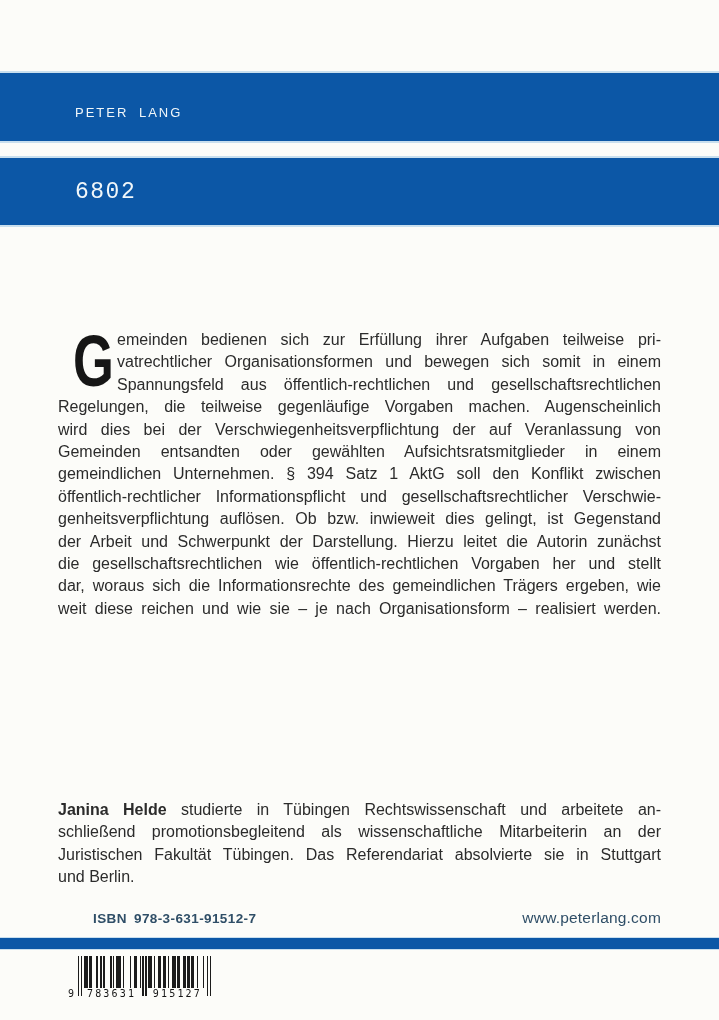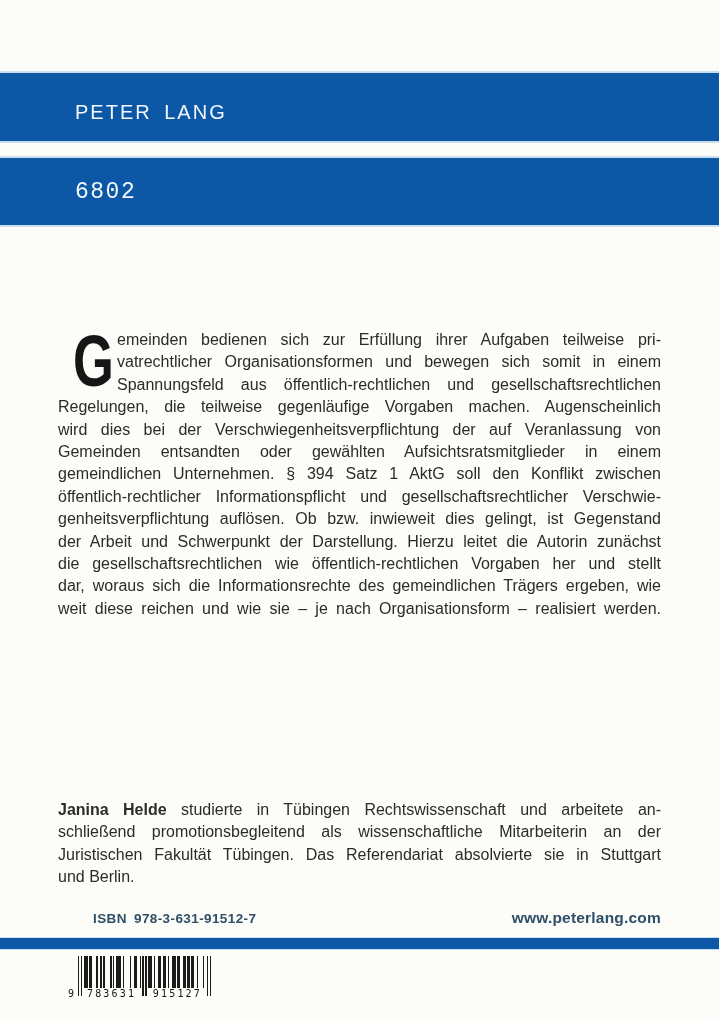--- a/index.html
+++ b/index.html
@@ -9,21 +9,21 @@
   }
   
   .band{
     position:absolute;left:0;right:0;background:var(--blue,#0c57a6);
     display:flex;align-items:center;box-sizing:border-box;
     border-top:2px solid #c9dfee;border-bottom:2px solid #c9dfee;
   }
   #band-publisher{top:71px;height:72px;}
   #band-series{top:156px;height:71px;}
   .band-label{margin-left:75px;color:#f1f7fa;}
-  #band-publisher .band-label{font-size:20px;letter-spacing:2px;word-spacing:5px;font-weight:400;margin-top:10px;}
+  #band-publisher .band-label{font-size:13px;letter-spacing:2px;word-spacing:5px;font-weight:400;margin-top:10px;}
   #band-series .band-label{font-size:23px;letter-spacing:1.5px;font-weight:400;font-family:Liberation Mono, monospace;}
 
   
   .blurb{
     position:absolute;left:58px;top:329px;width:603px;
     font-size:16px;line-height:22.4px;
   }
   .dropcap{
     position:absolute;left:15px;top:-5px;font-size:73px;line-height:1;
     font-weight:700;color:#161616;transform:scaleX(.72);transform-origin:0 0;
@@ -38,21 +38,21 @@
   }
   .bio .b{font-weight:700;margin-top:11px;}
 
   
   .footer-row{
     position:absolute;left:58px;right:58px;top:909px;
     display:flex;justify-content:space-between;align-items:baseline;
     color:var(--footer,#2f4e67);
   }
   .isbn{margin-left:35px;font-size:13.5px;font-weight:700;letter-spacing:.4px;word-spacing:3px;}
-  .website{font-size:15.5px;font-weight:700;letter-spacing:.2px;}
+  .website{font-size:15.5px;font-weight:400;letter-spacing:.2px;}
 
   .bottom-bar{
     position:absolute;left:0;right:0;top:937px;height:13px;
     background:var(--blue,#0c57a6);box-sizing:border-box;
     border-top:1.5px solid #c9dfee;border-bottom:1.5px solid #c9dfee;
   }
 
   .barcode{position:absolute;left:67px;top:956px;}
   .barcode rect{fill:#1b1b1b;}
   .barcode .bd{

